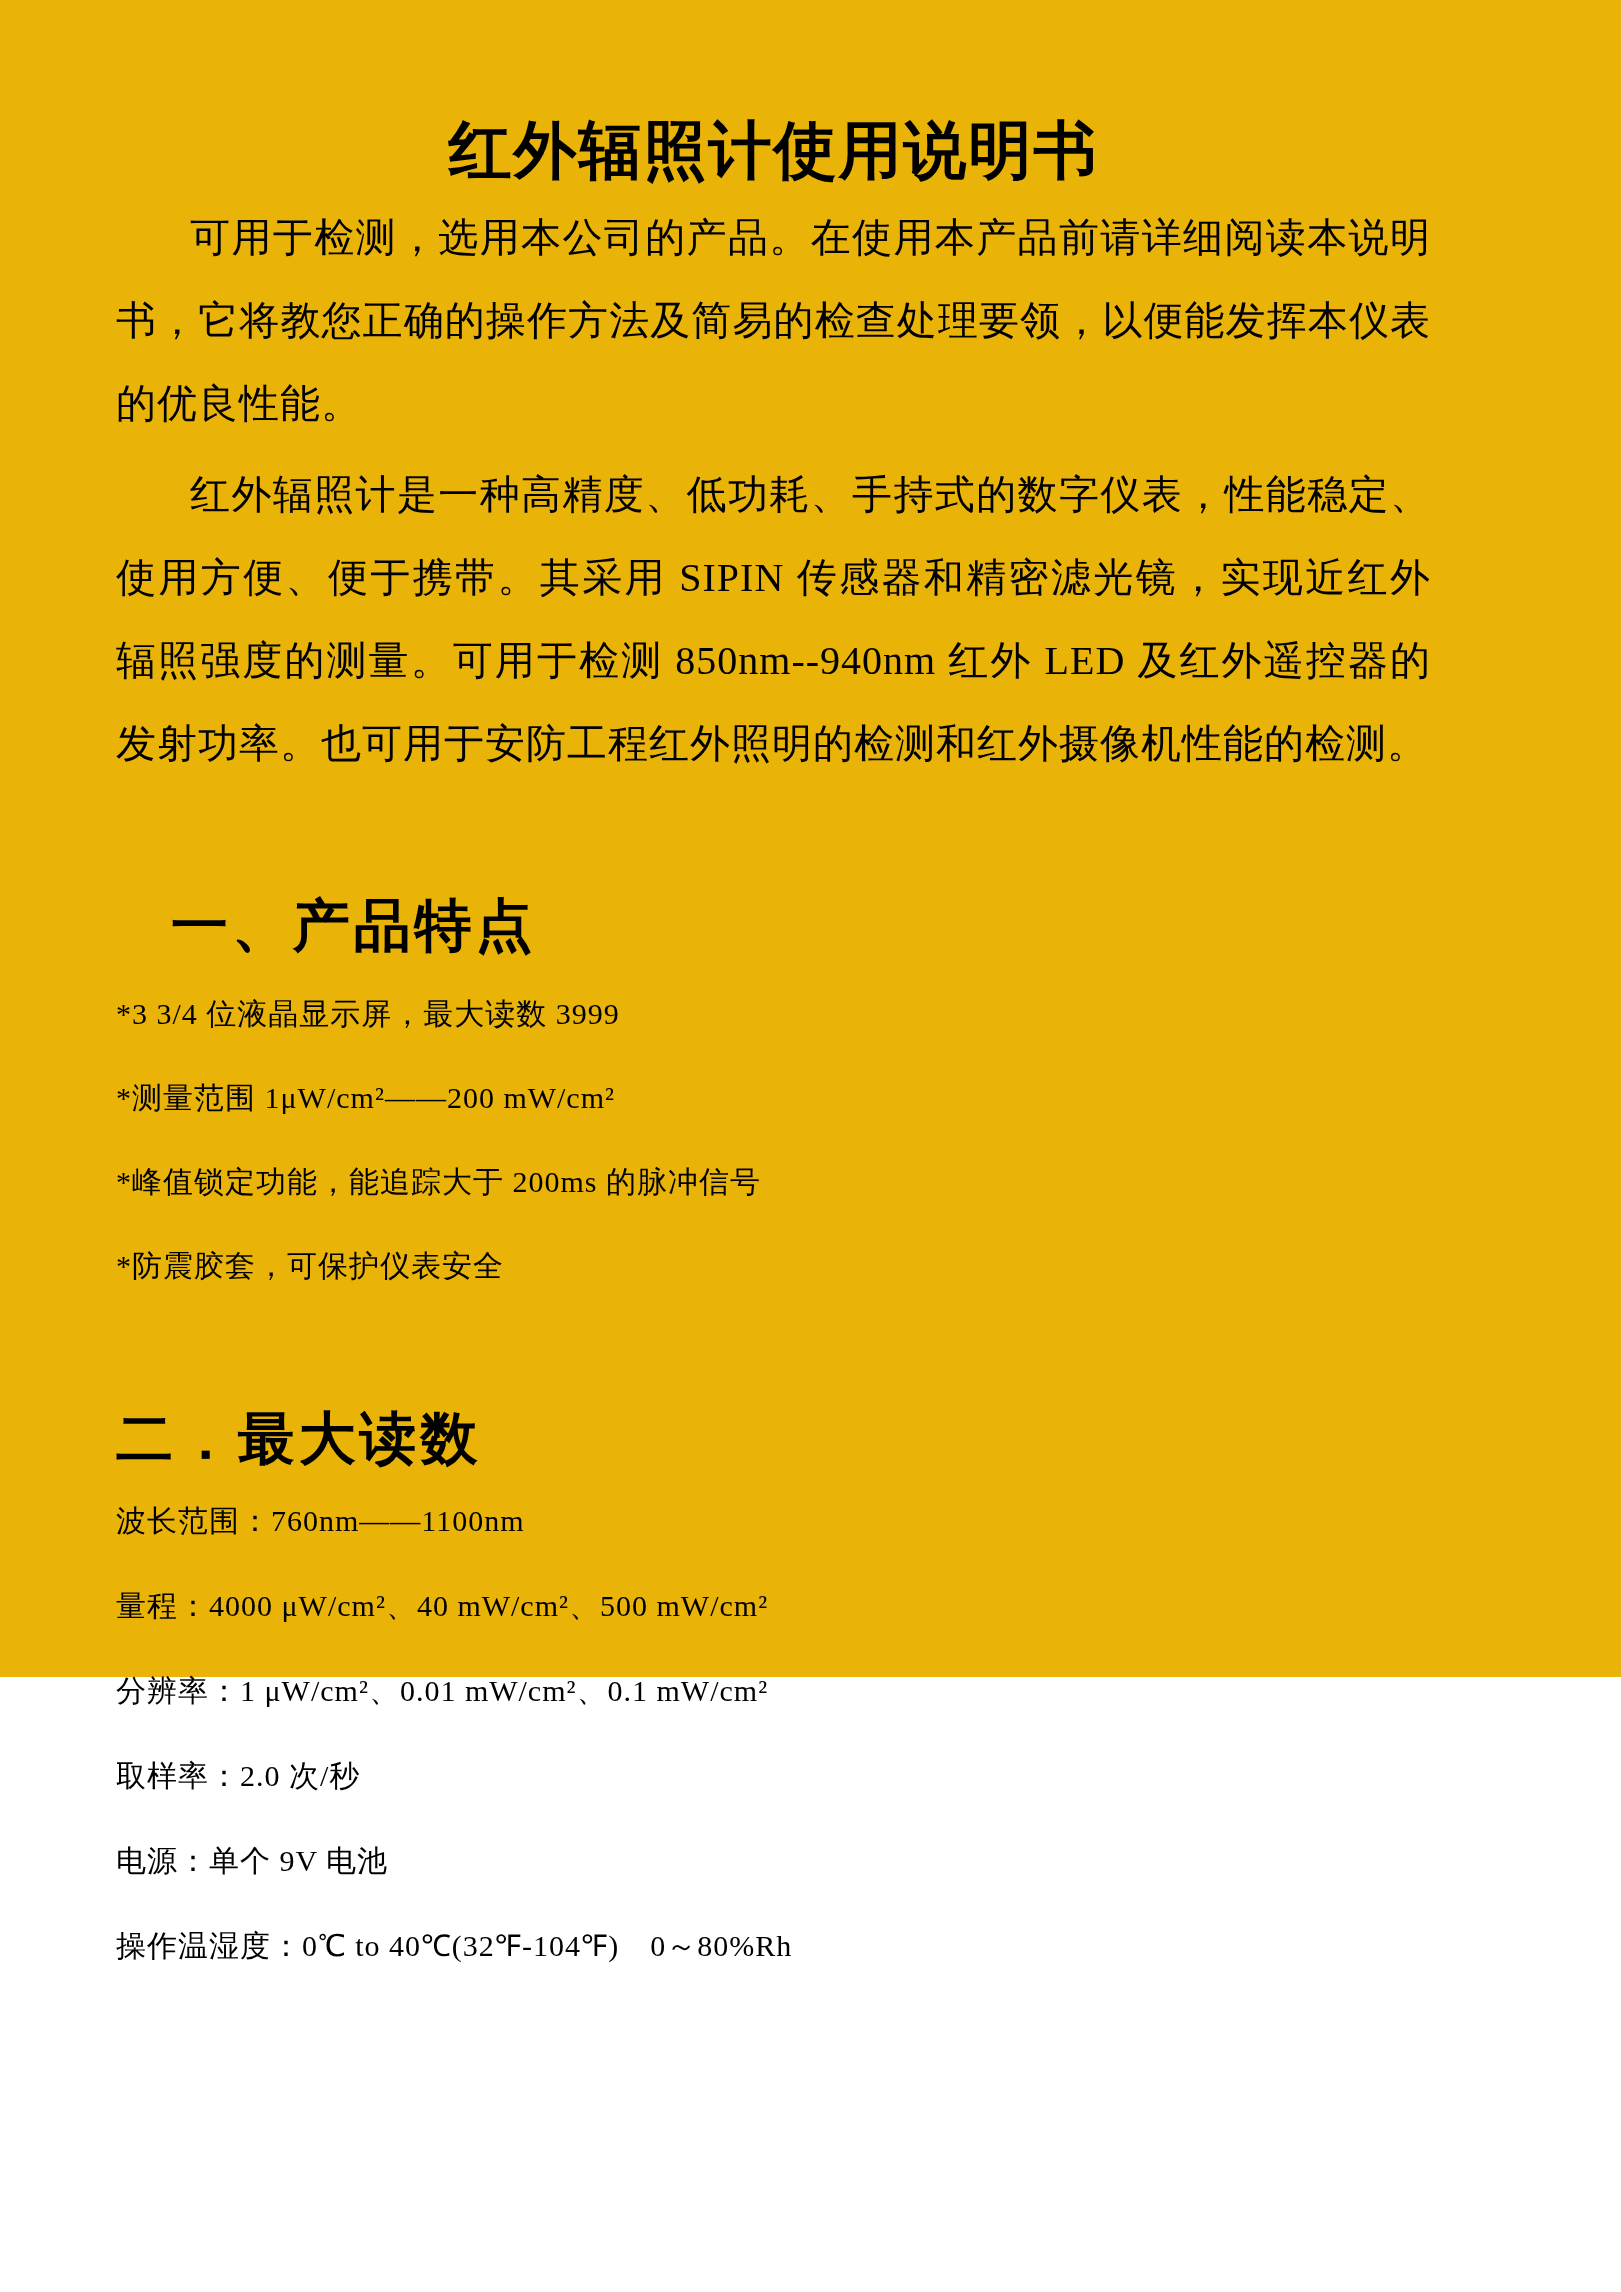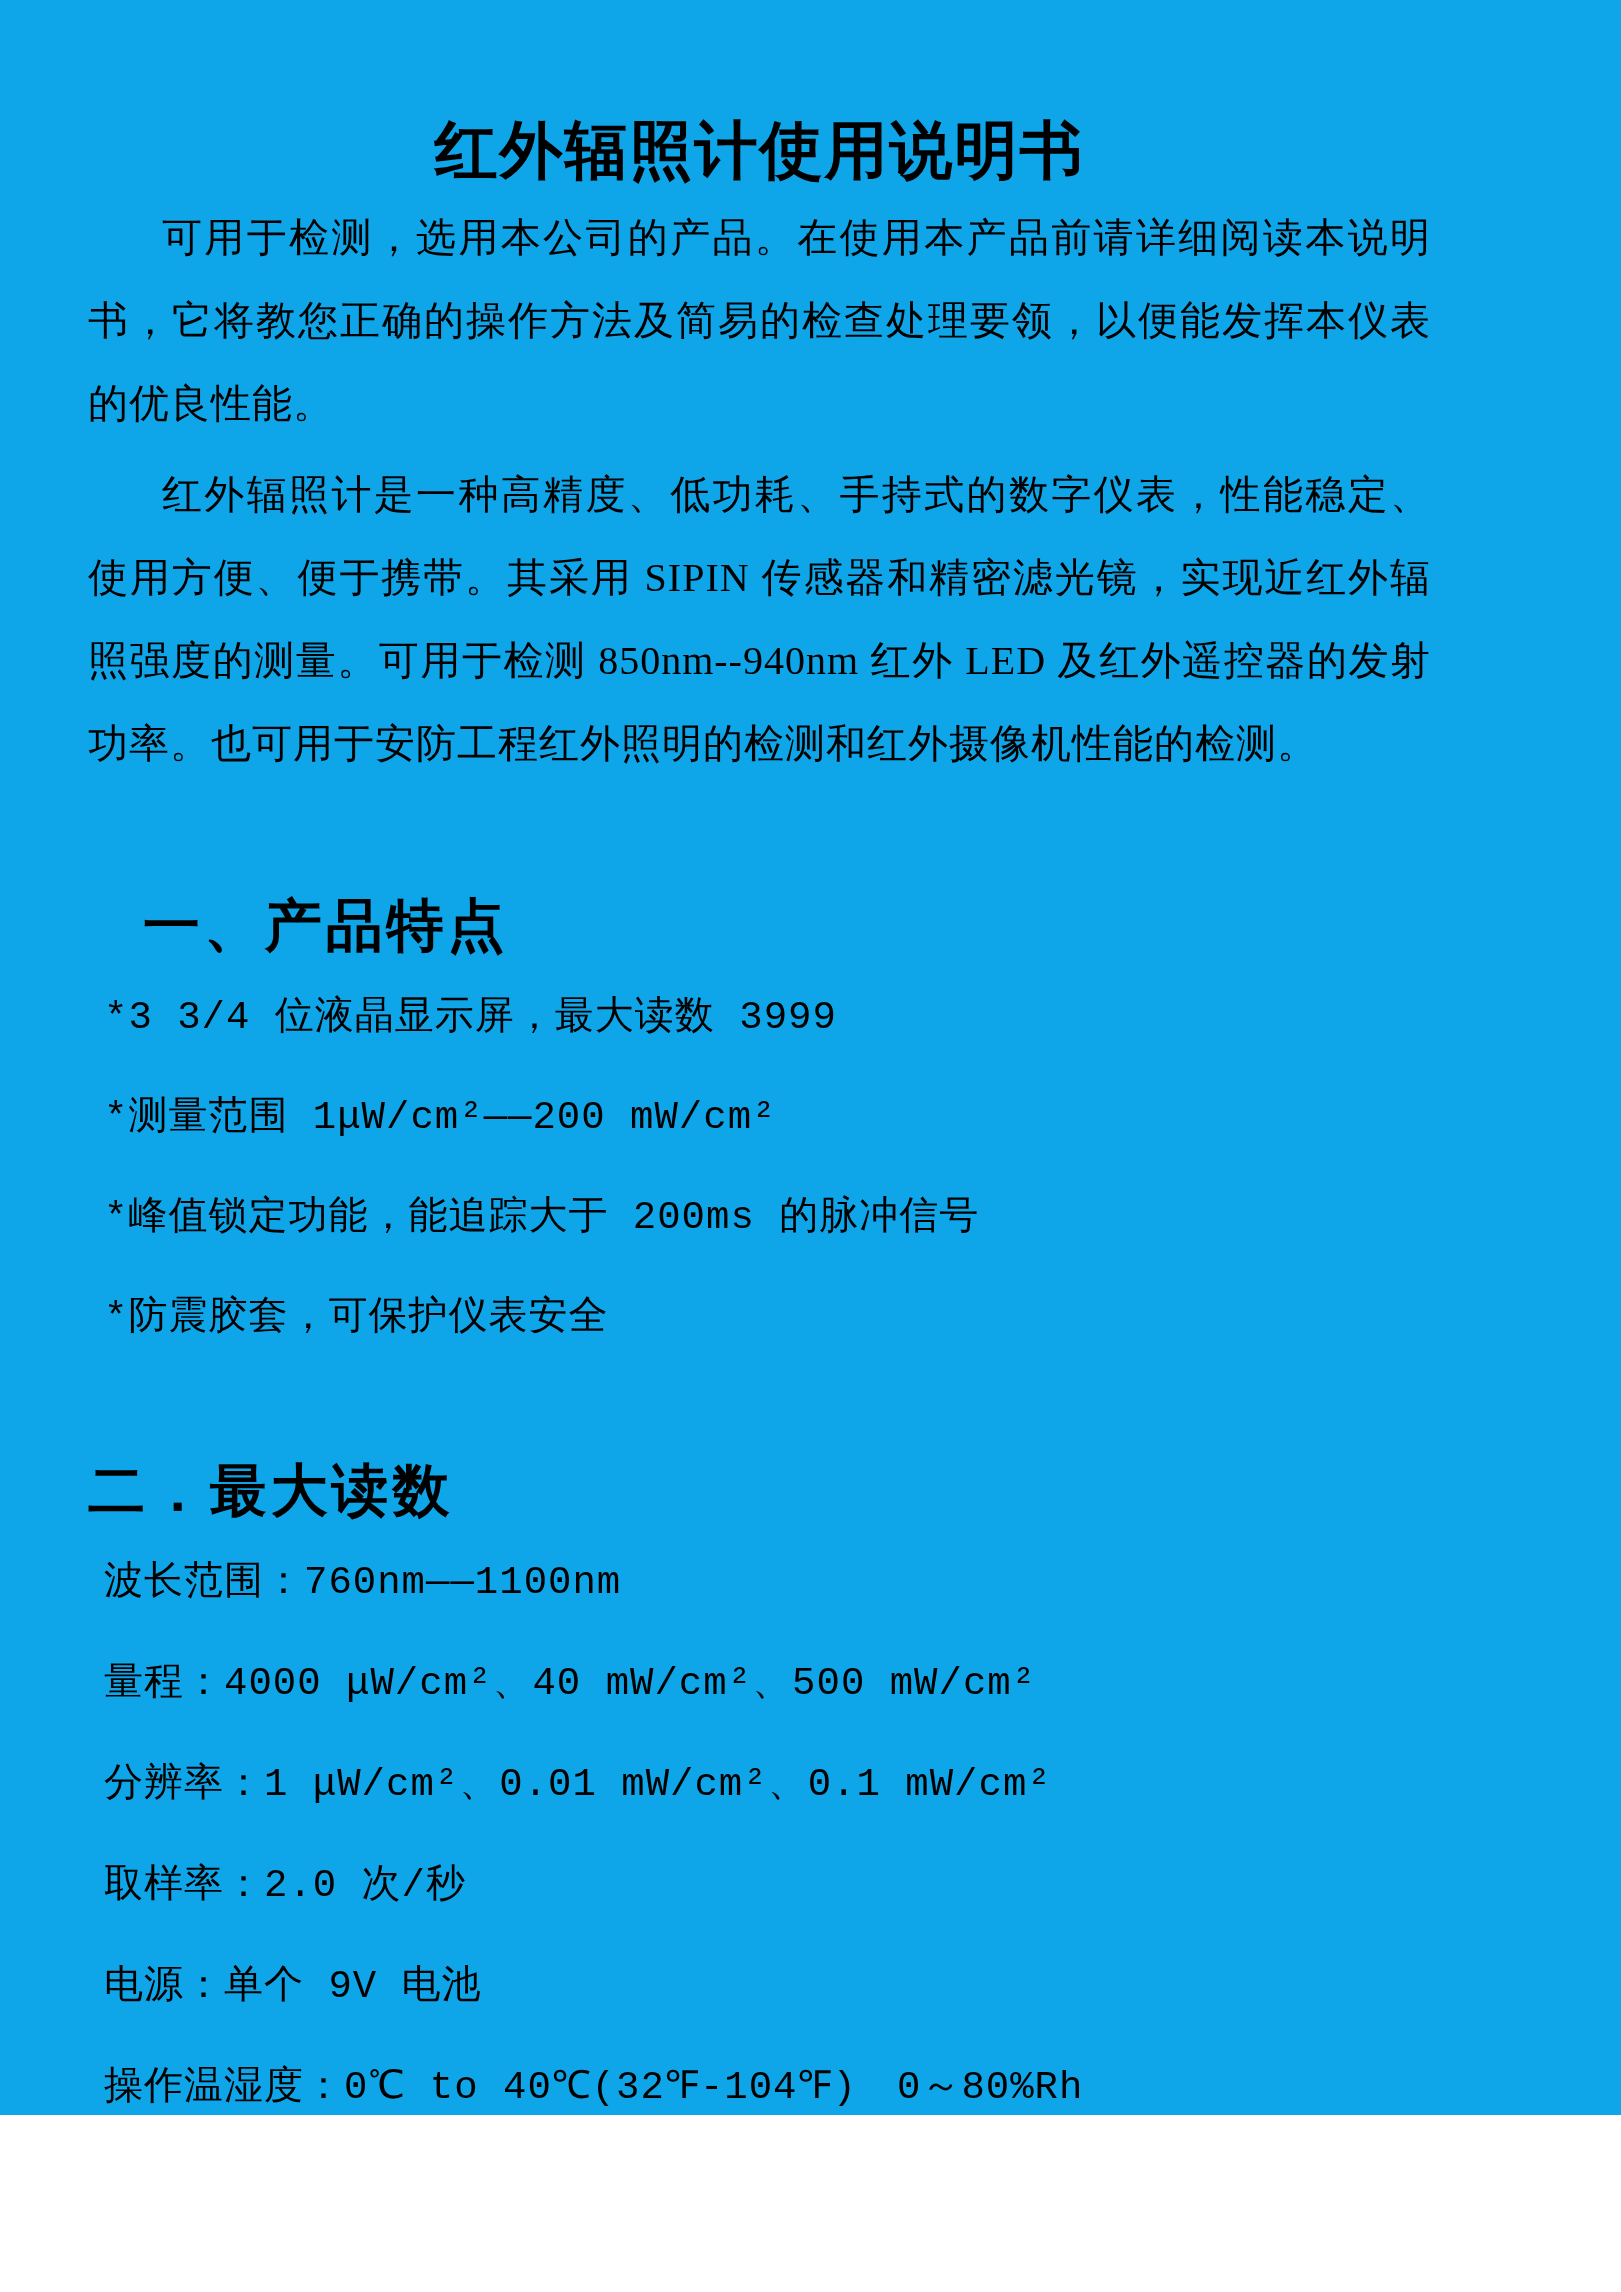--- a/index.html
+++ b/index.html
@@ -9,23 +9,23 @@
   }
   body {
     width: 1621px;
     height: 2293px;
     color: #000000;
     overflow: hidden;
   }
   .page {
     box-sizing: border-box;
     width: 1621px;
-    height: 2115px;
-    padding: 106px 190px 0 88px;
-    background: #0ea5e9;
+    height: 1677px;
+    padding: 106px 190px 0 116px;
+    background: #eab308;
   }
   
   .doc-title {
     margin: 0;
     font-family: "Liberation Serif", "DejaVu Serif", serif;
     font-weight: 700;
     font-size: 63px;
     line-height: 90px;
     text-align: center;
     letter-spacing: 2px;
@@ -63,23 +63,23 @@
     padding-left: 0;
   }
   
   .line-list {
     margin-top: 11.8px;
   }
   .line-list.specs-list {
     margin-top: 5.9px;
   }
   .doc-line {
-    margin: 16px;
-    font-family: Liberation Mono, monospace;
-    font-size: 39px;
+    margin: 0;
+    font-family: Liberation Serif, serif;
+    font-size: 30px;
     line-height: 84px;
     letter-spacing: 1px;
     white-space: nowrap;
   }
   .specs-list .doc-line {
     line-height: 85px;
   }
 </style>
 </head>
 <body>

